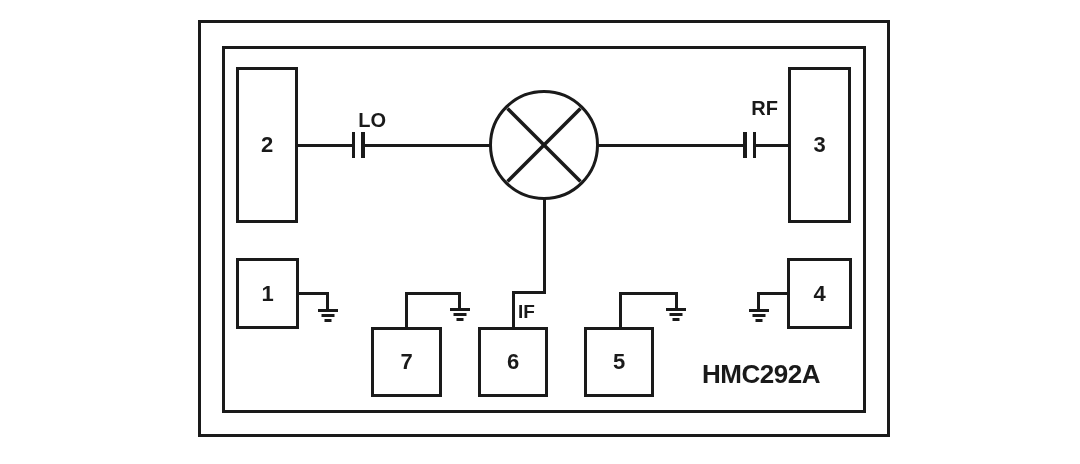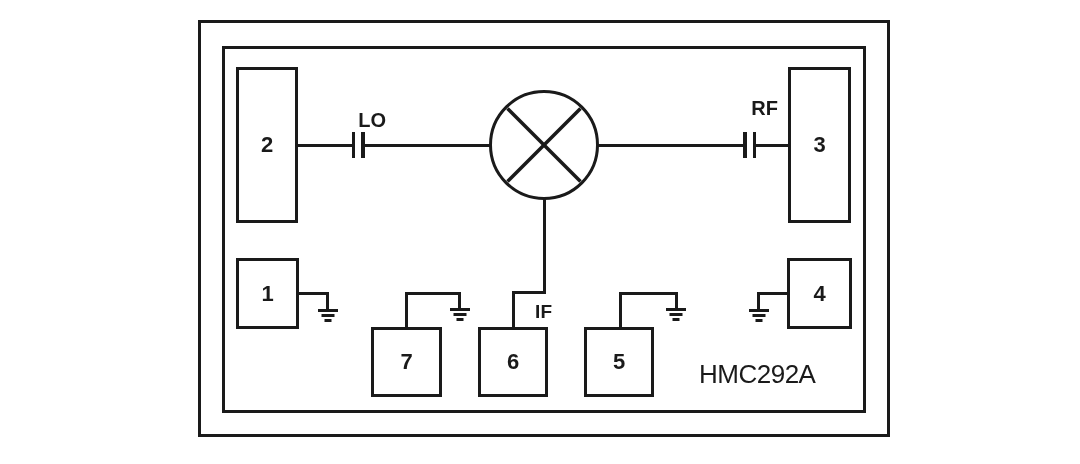--- a/index.html
+++ b/index.html
@@ -38,24 +38,24 @@
   .cap i:first-child{left:0;}
   .cap i:last-child{right:0;}
   .gnd{position:absolute;width:20px;height:13px;}
   .gnd i{position:absolute;background:#1a1a1a;height:3px;left:50%;transform:translateX(-50%);}
   .gnd i:nth-child(1){top:0;width:20px;}
   .gnd i:nth-child(2){top:5px;width:13px;}
   .gnd i:nth-child(3){top:10px;width:7px;}
   .lbl{position:absolute;font-weight:bold;font-size:20px;text-align:right;line-height:1;}
   .lbl-lo{left:330px;top:110px;width:56px;}
   .lbl-rf{left:722px;top:98px;width:56px;}
-  .lbl-if{left:518px;top:302px;width:34px;font-size:19px;text-align:right;}
+  .lbl-if{left:518px;top:302px;width:34px;font-size:19px;text-align:left;}
   .partnum{
     position:absolute;left:699px;top:361px;width:124px;
-    font-weight:normal;font-size:26px;letter-spacing:-0.5px;text-align:left;line-height:1;
+    font-weight:bold;font-size:26px;letter-spacing:-0.5px;text-align:center;line-height:1;
   }
 </style>
 </head>
 <body>
 
 <div class="canvas">
 
   <div class="rect outer"></div>
   <div class="rect inner"></div>
 

